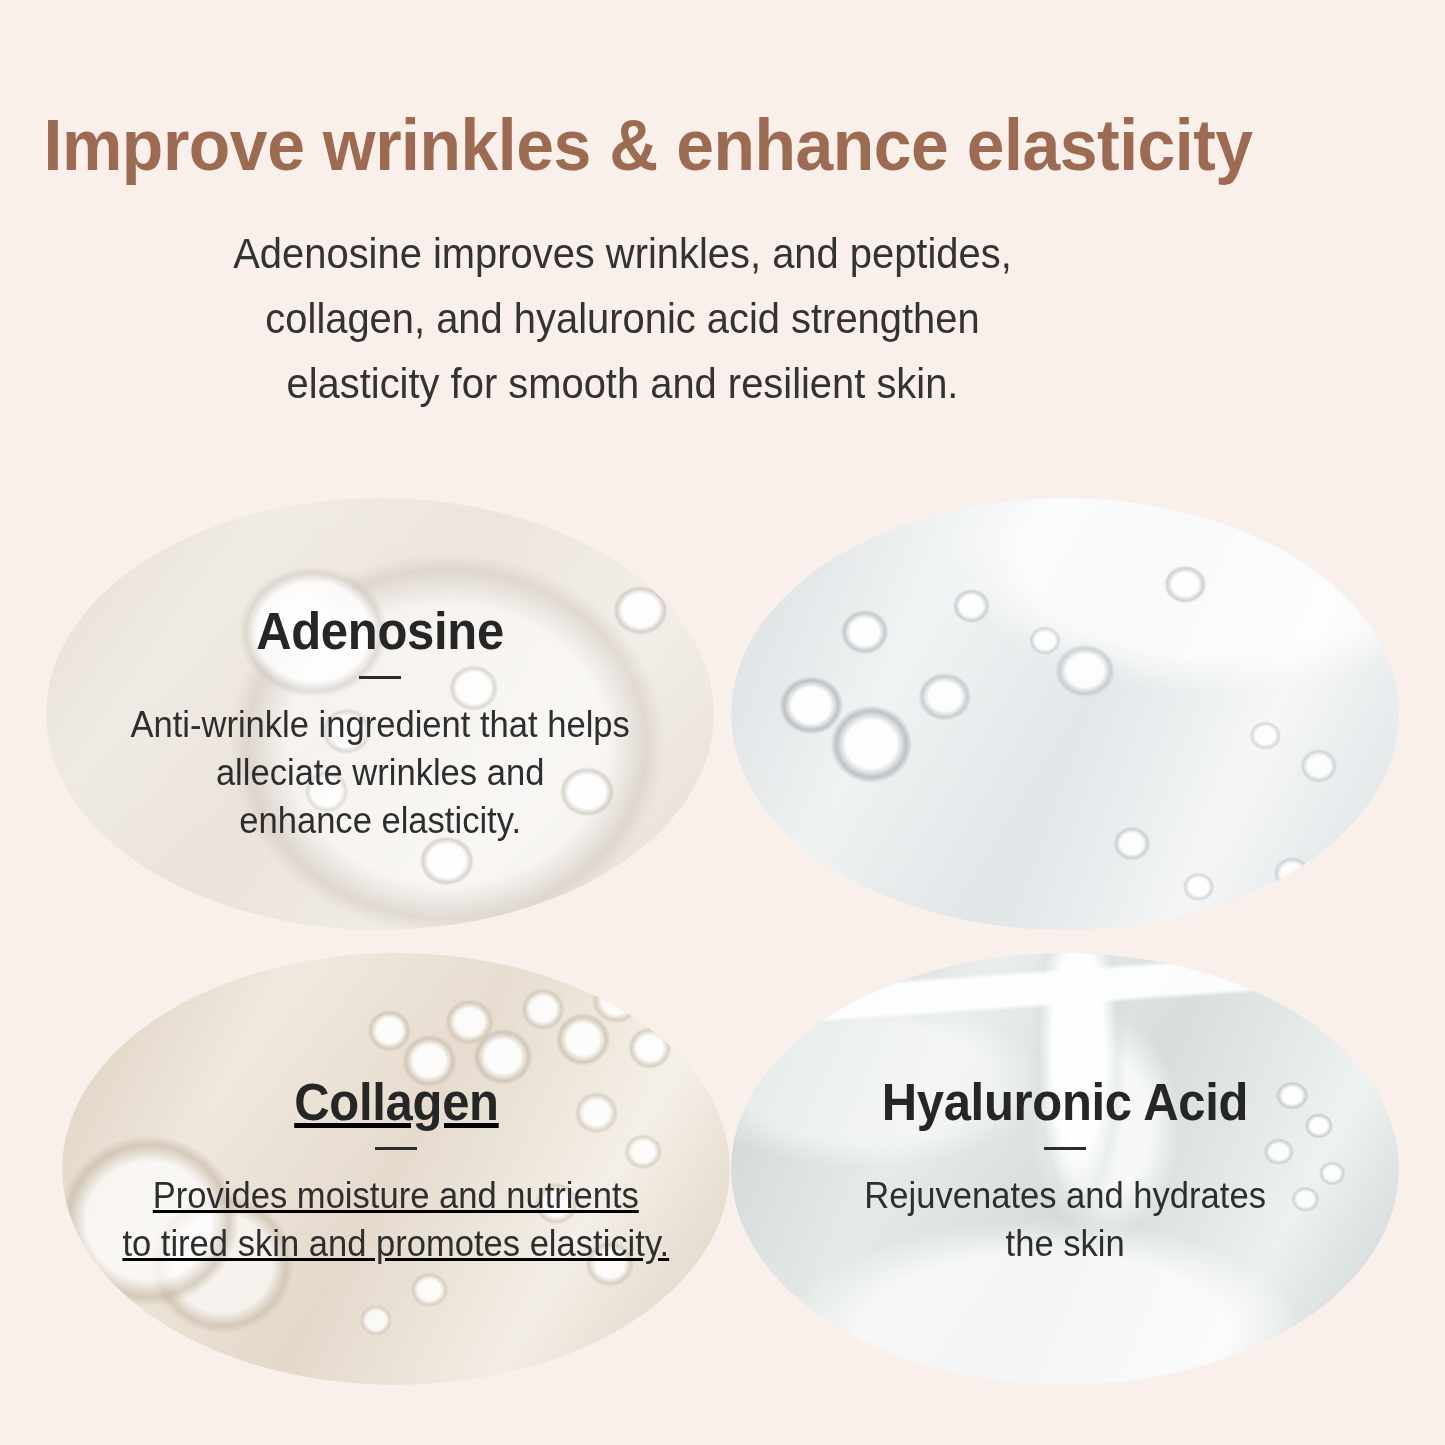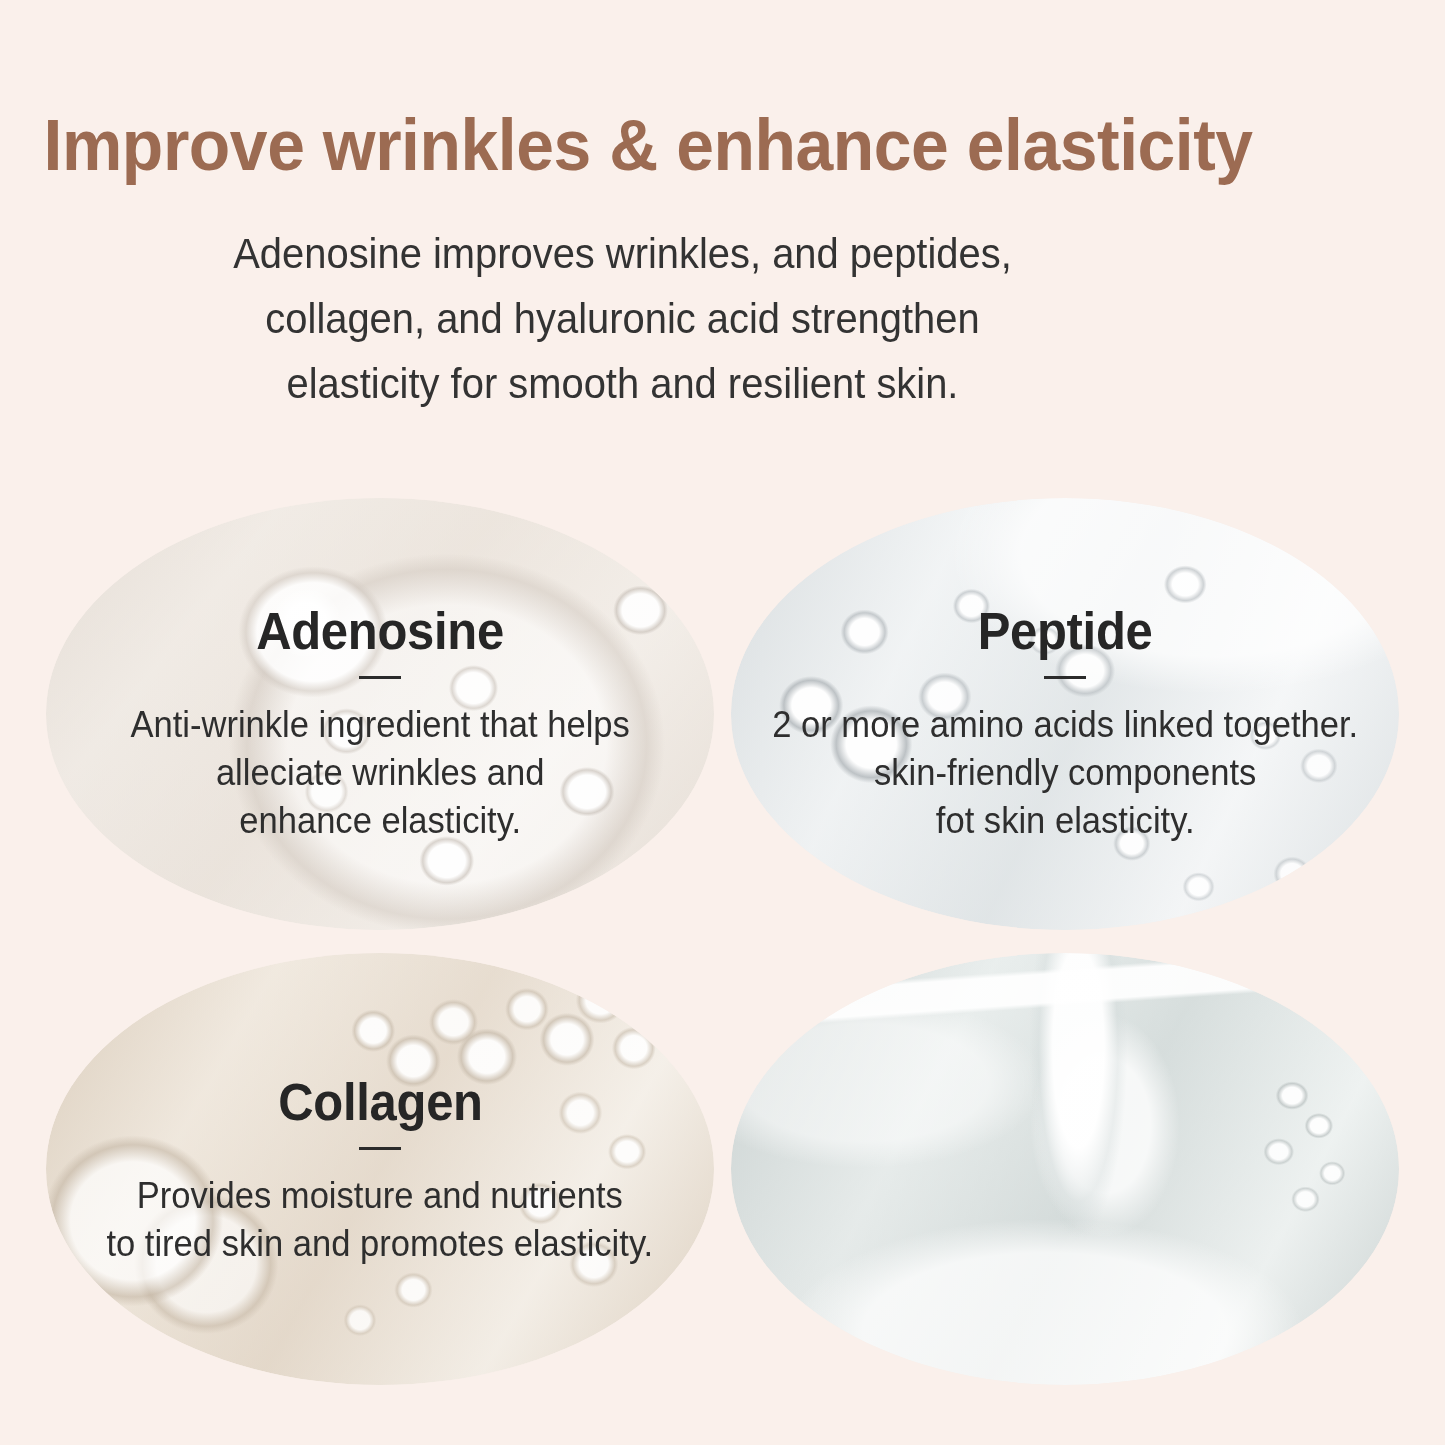--- a/index.html
+++ b/index.html
@@ -62,21 +62,21 @@
     height: 432px;
     border-radius: 50%;
     overflow: hidden;
     display: flex;
     flex-direction: column;
     align-items: center;
     justify-content: flex-start;
   }
   .card.pos-tl { left: 46px;  top: 0px;   }
   .card.pos-tr { left: 731px; top: 0px;   }
-  .card.pos-bl { left: 46px;  top: 455px; }
+  .card.pos-bl { left: 62px;  top: 455px; text-decoration: underline; }
   .card.pos-br { left: 731px; top: 455px; }
 
   
   .tex {
     position: absolute;
     inset: 0;
     border-radius: 50%;
   }
 
   
@@ -220,40 +220,39 @@
       <div class="card-desc">
         <span class="dline">Anti-wrinkle ingredient that helps</span>
         <span class="dline">alleciate wrinkles and</span>
         <span class="dline">enhance elasticity.</span>
       </div>
     </div>
   </div>
 
   <div class="card pos-tr">
     <div class="tex tex-peptide"></div>
-    <div class="card-inner">
-      <div class="card-title">Peptide</div>
-      <div class="card-divider"></div>
-      <div class="card-desc">
-        <span class="dline">2 or more amino acids linked together.</span>
-        <span class="dline">skin-friendly components</span>
-        <span class="dline">fot skin elasticity.</span>
-      </div>
-    </div>
   </div>
 
   <div class="card pos-bl">
     <div class="tex tex-collagen"></div>
     <div class="card-inner">
       <div class="card-title">Collagen</div>
       <div class="card-divider"></div>
       <div class="card-desc">
         <span class="dline">Provides moisture and nutrients</span>
         <span class="dline">to tired skin and promotes elasticity.</span>
       </div>
     </div>
   </div>
 
   <div class="card pos-br">
     <div class="tex tex-hyaluronic"></div>
+    <div class="card-inner">
+      <div class="card-title">Hyaluronic Acid</div>
+      <div class="card-divider"></div>
+      <div class="card-desc">
+        <span class="dline">Rejuvenates and hydrates</span>
+        <span class="dline">the skin</span>
+      </div>
+    </div>
   </div>
 
 </div>
 
 </body></html>

